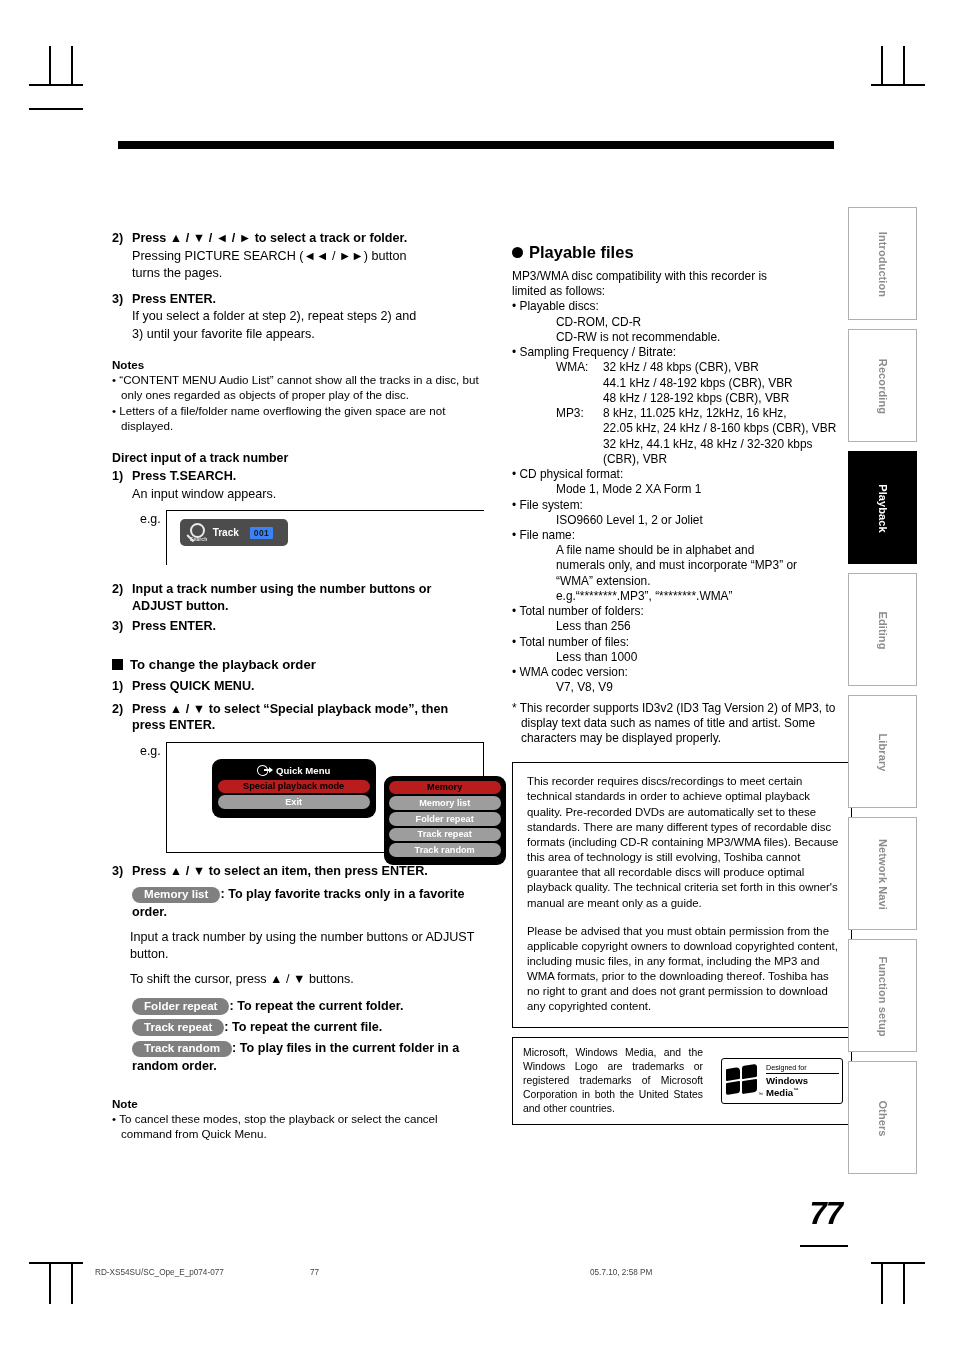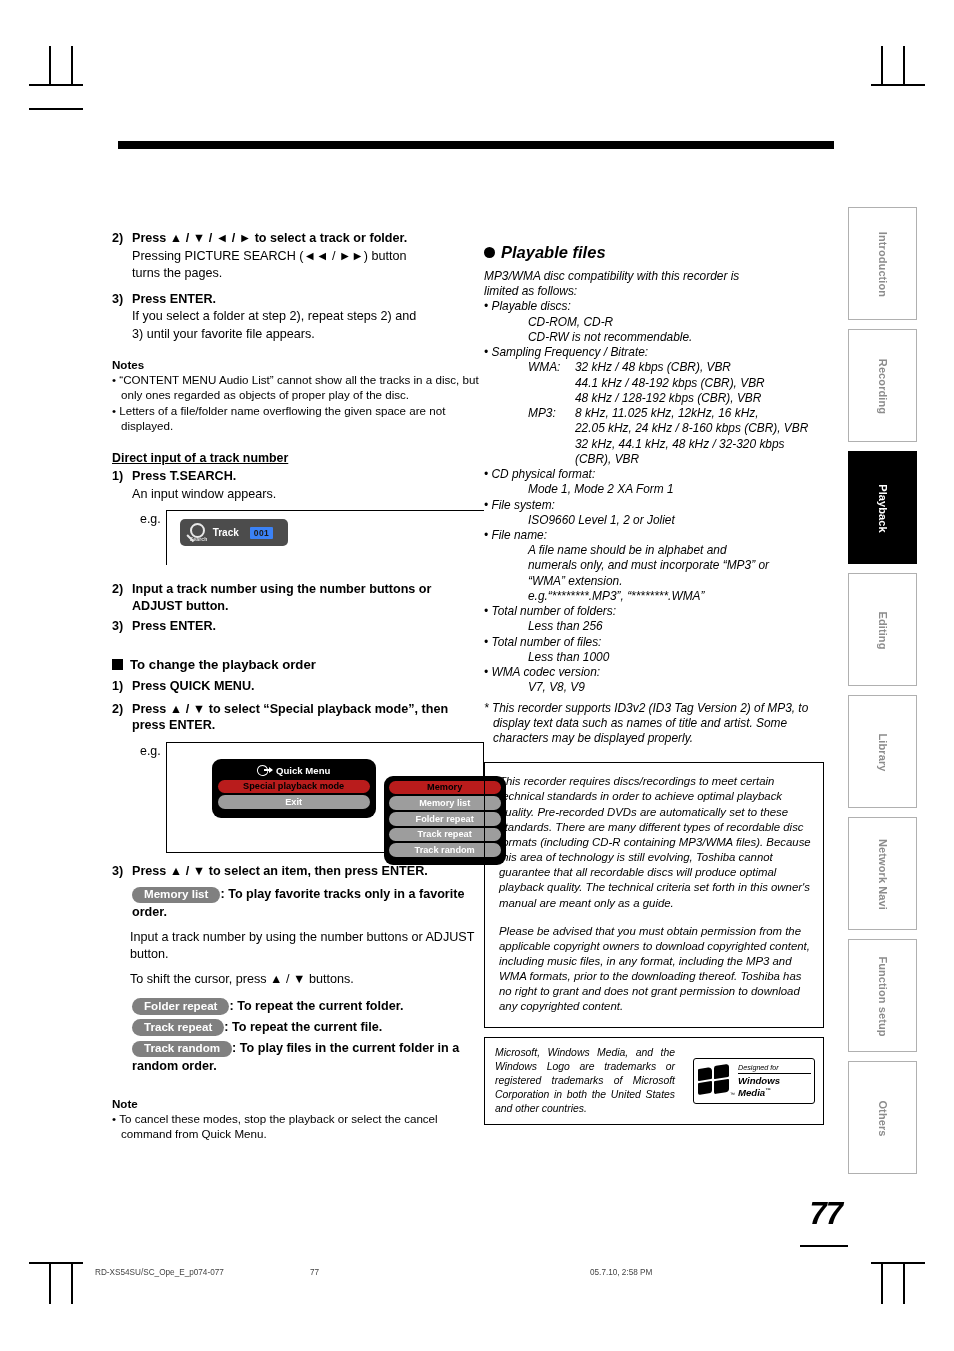--- a/index.html
+++ b/index.html
@@ -30,23 +30,22 @@
   }
 
   
   #left-col {
     position: absolute;
     left: 112px; top: 228px;
     width: 372px;
   }
   #right-col {
     position: absolute;
-    left: 484px; top: 243px;
+    left: 512px; top: 243px;
     width: 340px;
-    font-style: italic;
   }
   .step {
     display: flex;
     font-size: 12.6px;
     font-weight: bold;
     line-height: 1.32;
     margin-top: 2px;
   }
   .step .num { width: 20px; flex: 0 0 20px; }
   .step .txt { flex: 1; }
@@ -67,21 +66,20 @@
     font-size: 11.6px;
     line-height: 1.3;
     padding-left: 9px;
     text-indent: -9px;
     margin-top: 1px;
   }
 
   .subhead-underline {
     font-size: 12.4px;
     font-weight: bold;
-    text-decoration: underline;
     margin-top: 18px;
     margin-bottom: 3px;
   }
 
   .sect-head {
     font-size: 13.2px;
     font-weight: bold;
     margin-top: 22px;
     margin-bottom: 6px;
     display: flex;

